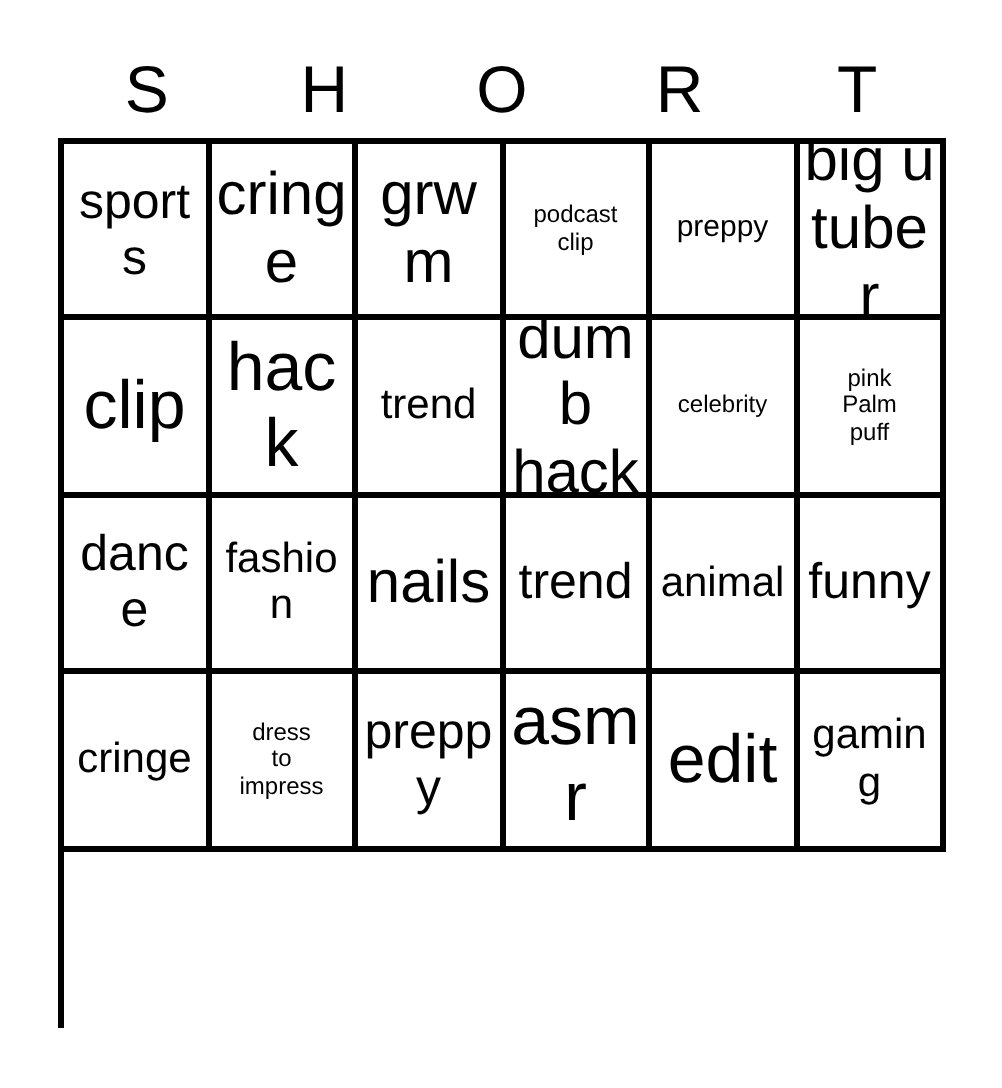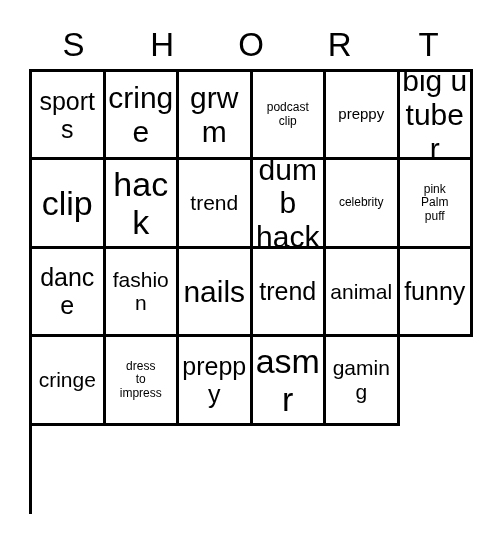--- a/index.html
+++ b/index.html
@@ -165,17 +165,20 @@
 to
 impress</span>
       </div>
       <div class="cell">
         <span class="cell-text fs-md">preppy</span>
       </div>
       <div class="cell">
         <span class="cell-text fs-xl">asmr</span>
       </div>
       <div class="cell">
+        <span class="cell-text fs-xl">edit</span>
+      </div>
+      <div class="cell">
         <span class="cell-text fs-sm">gaming</span>
       </div>
     </div>
 
 </div>
 
 </body></html>

